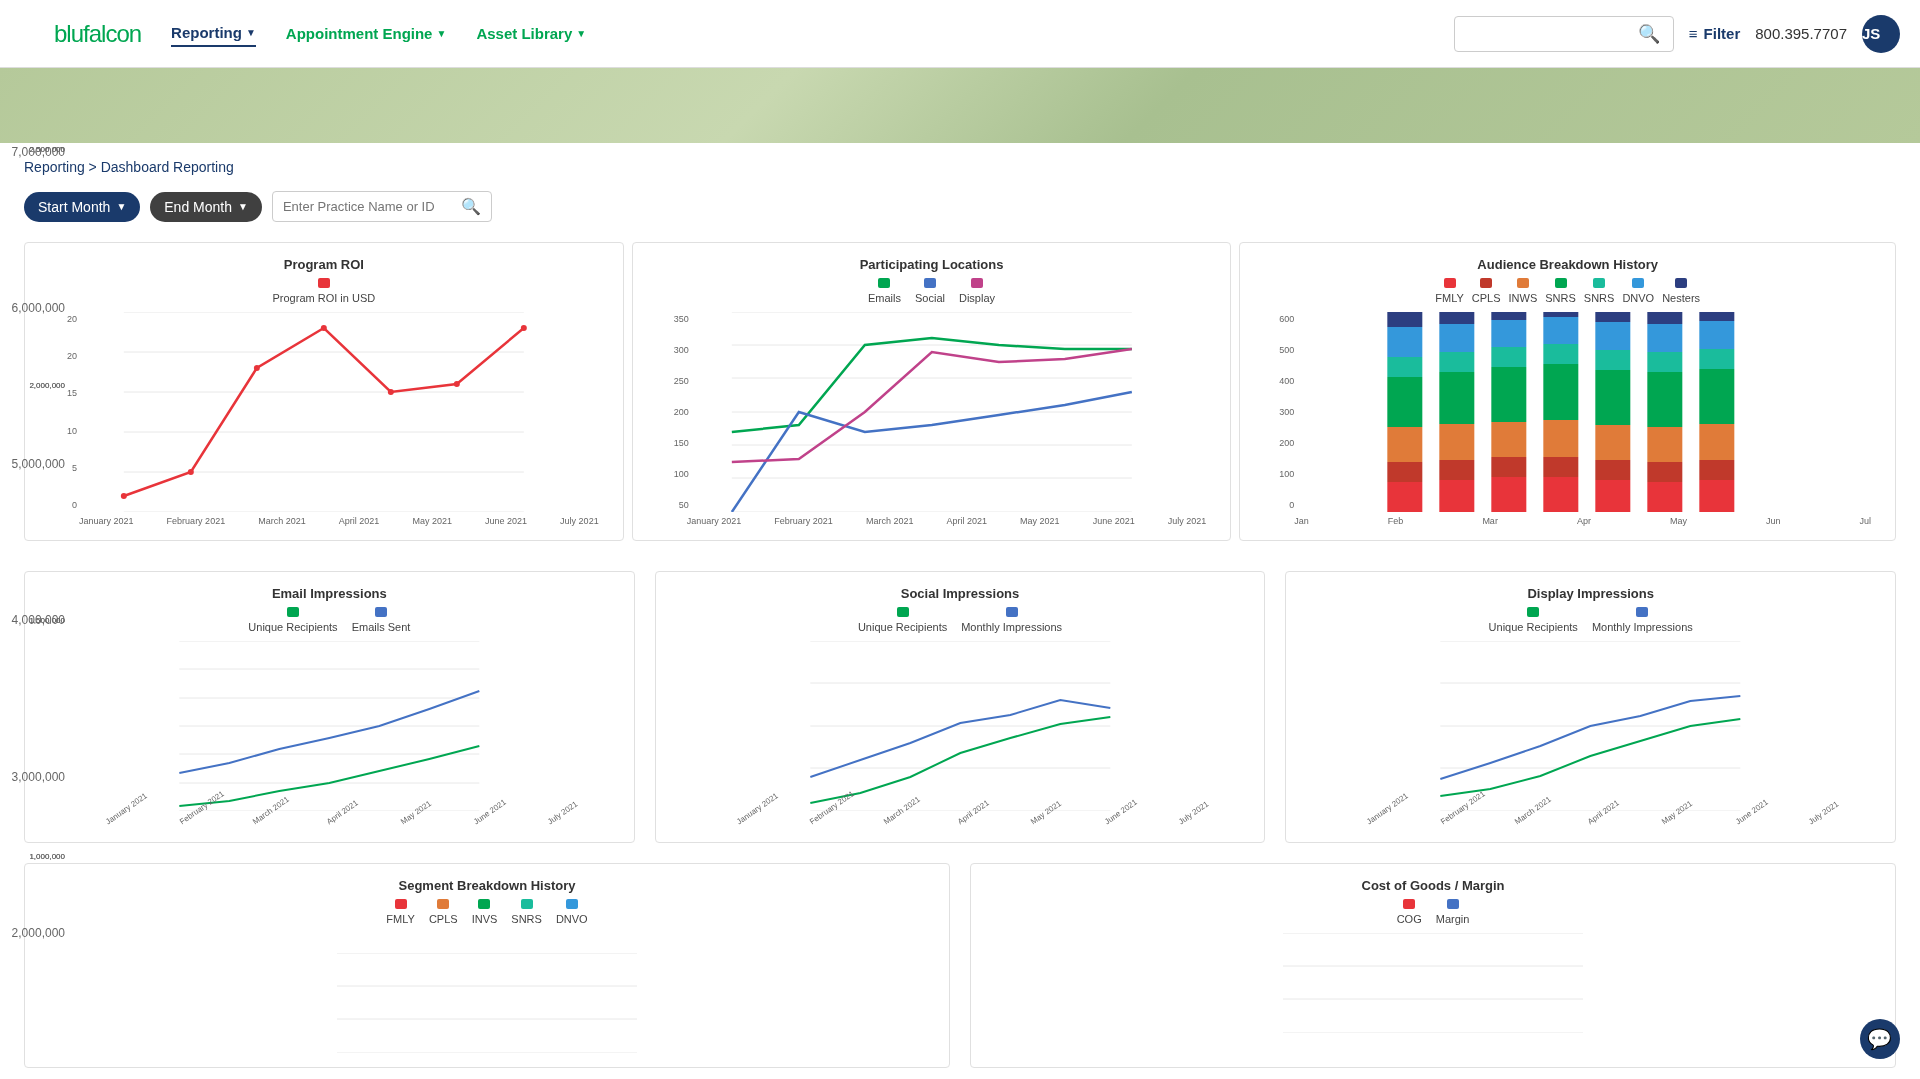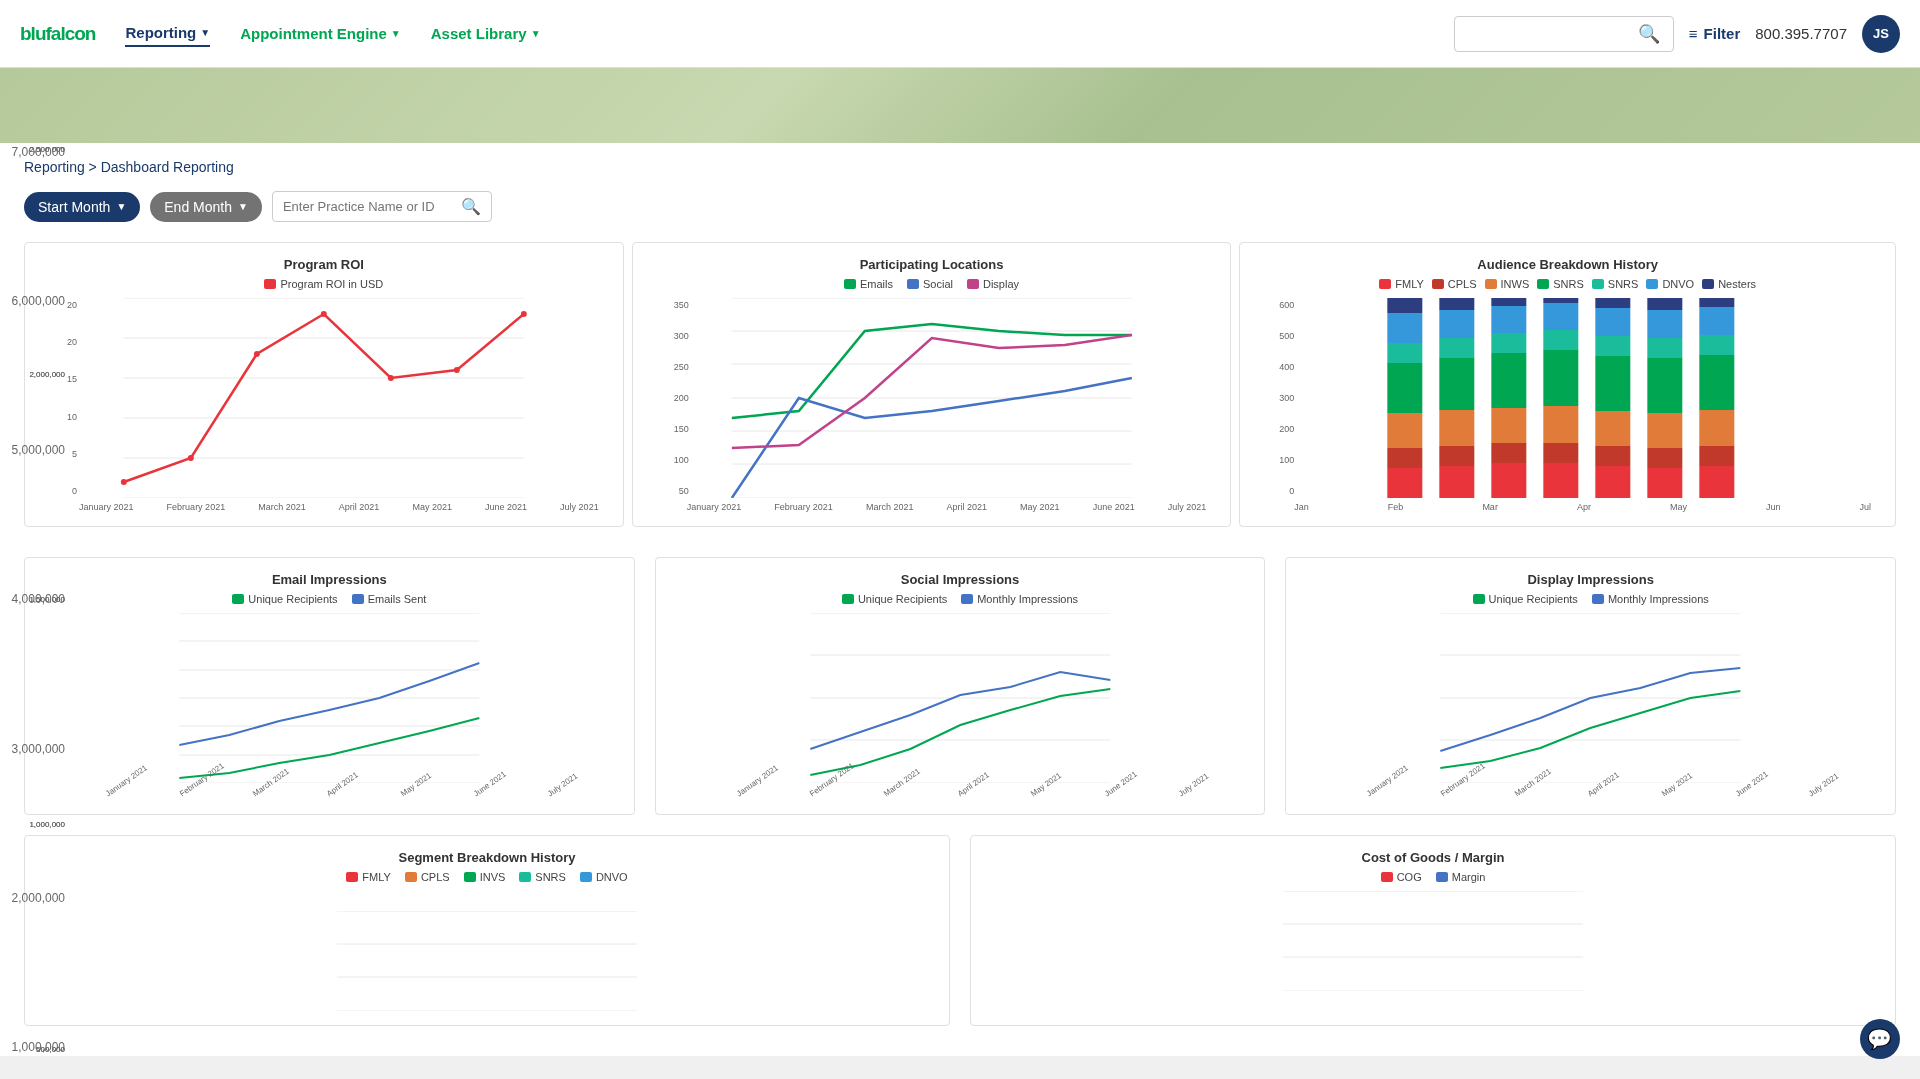--- a/index.html
+++ b/index.html
@@ -11,24 +11,25 @@
       align-items: center;
       background: white;
       height: 68px;
       padding: 0 20px;
       border-bottom: 1px solid #ddd;
       gap: 30px;
       position: relative;
       z-index: 10;
     }
     .logo {
-      font-size: 19px;
-      font-weight: bold;
+      font-size: 24px;
+      font-weight: normal;
       color: #1a3a6b;
       letter-spacing: -1px;
+      margin-left: 34px;
     }
     .logo span { color: #00a651; }
     .nav { display: flex; gap: 30px; align-items: center; }
     .nav-item {
       font-size: 15px;
       font-weight: 600;
       cursor: pointer;
       display: flex;
       align-items: center;
       gap: 4px;
@@ -77,23 +78,22 @@
       background: none;
     }
     .phone { font-size: 15px; color: #333; font-weight: 500; }
     .avatar {
       width: 38px; height: 38px;
       border-radius: 50%;
       background: #1a3a6b;
       color: white;
       display: flex;
       align-items: center;
-      justify-content: center;
       font-weight: bold;
-      font-size: 13px;
+      font-size: 15px;
     }
 
     
     .map-bg {
       height: 75px;
       background: #c8d8b0;
       position: relative;
       overflow: hidden;
     }
     .map-bg-inner {
@@ -133,21 +133,21 @@
       gap: 6px;
       padding: 7px 14px;
       border-radius: 20px;
       font-size: 14px;
       font-weight: 400;
       cursor: pointer;
       border: none;
       color: white;
     }
     .filter-dropdown.start { background: #1a3a6b; }
-    .filter-dropdown.end { background: #737373; }
+    .filter-dropdown.end { background: #404040; }
     .filter-dropdown .chevron { font-size: 10px; }
     .practice-search {
       display: flex;
       align-items: center;
       border: 1px solid #ccc;
       border-radius: 4px;
       padding: 5px 10px;
       width: 220px;
     }
     .practice-search input {
@@ -186,20 +186,21 @@
       gap: 14px;
       flex-wrap: wrap;
       margin-bottom: 8px;
     }
     .legend-item {
       display: flex;
       align-items: center;
       gap: 4px;
       font-size: 11px;
       color: #444;
+      flex-direction: column;
     }
     .legend-dot {
       width: 12px;
       height: 10px;
       border-radius: 2px;
       display: inline-block;
     }
 
     .x-labels {
       display: flex;

